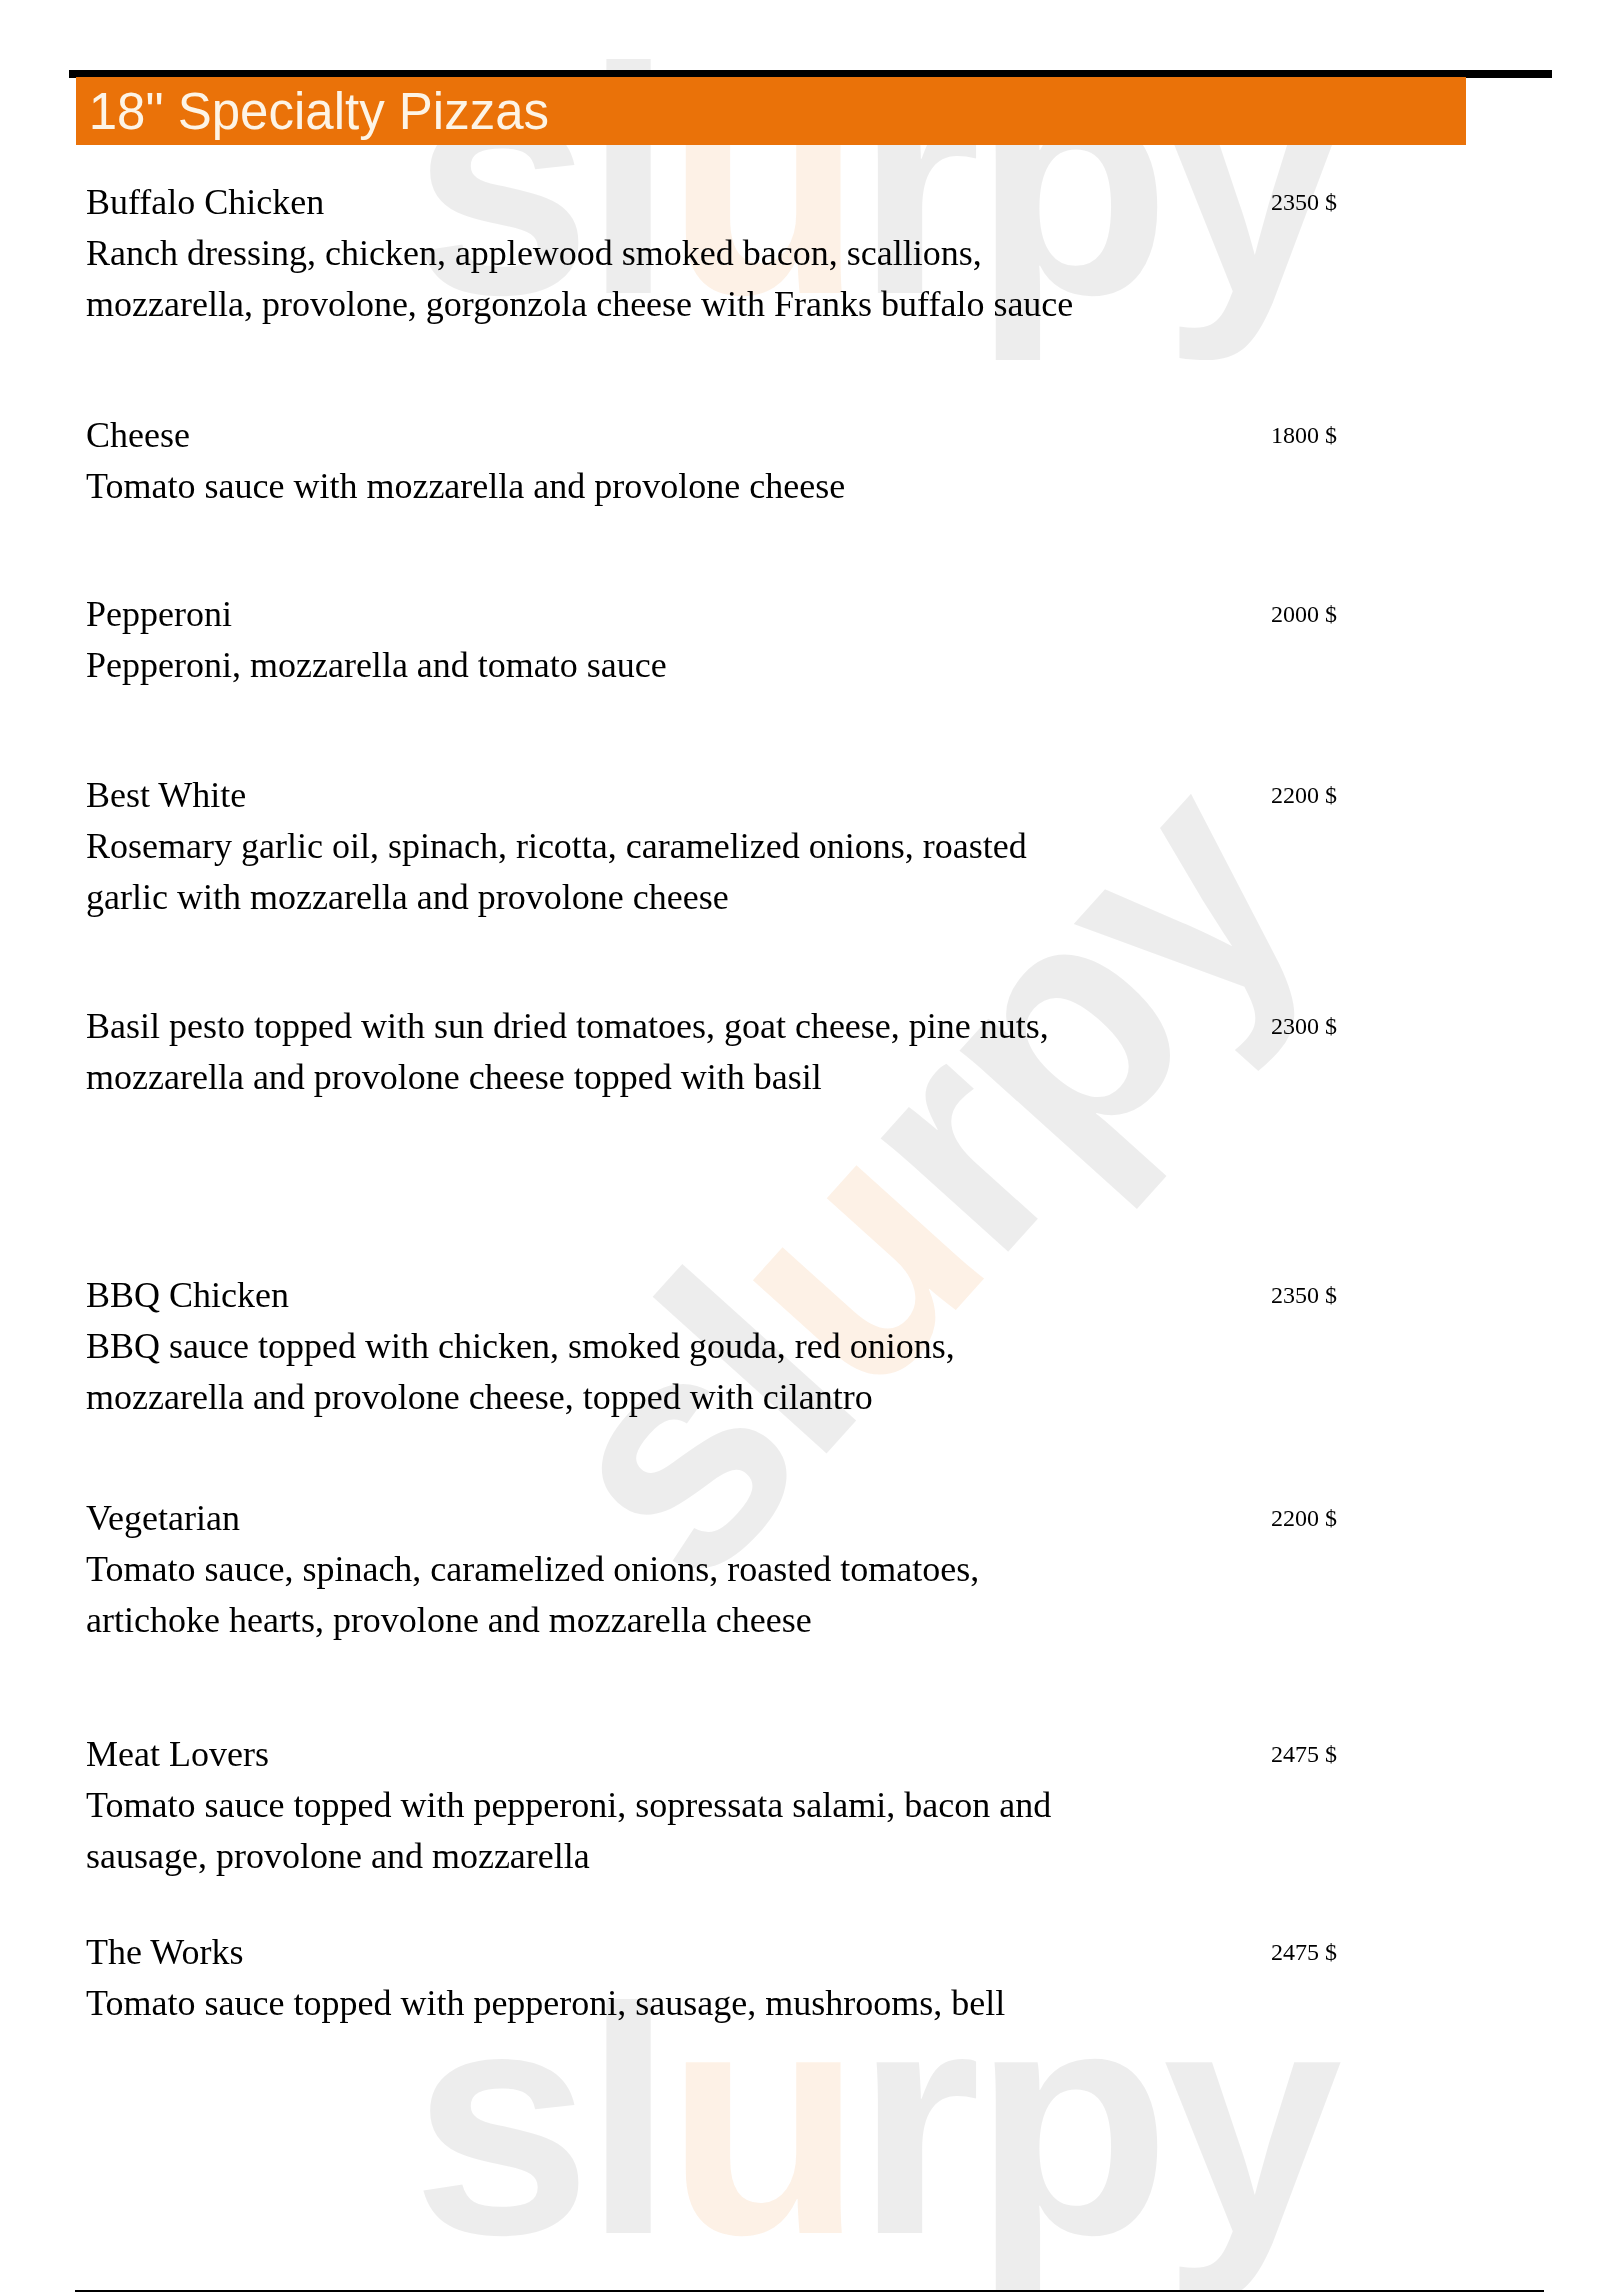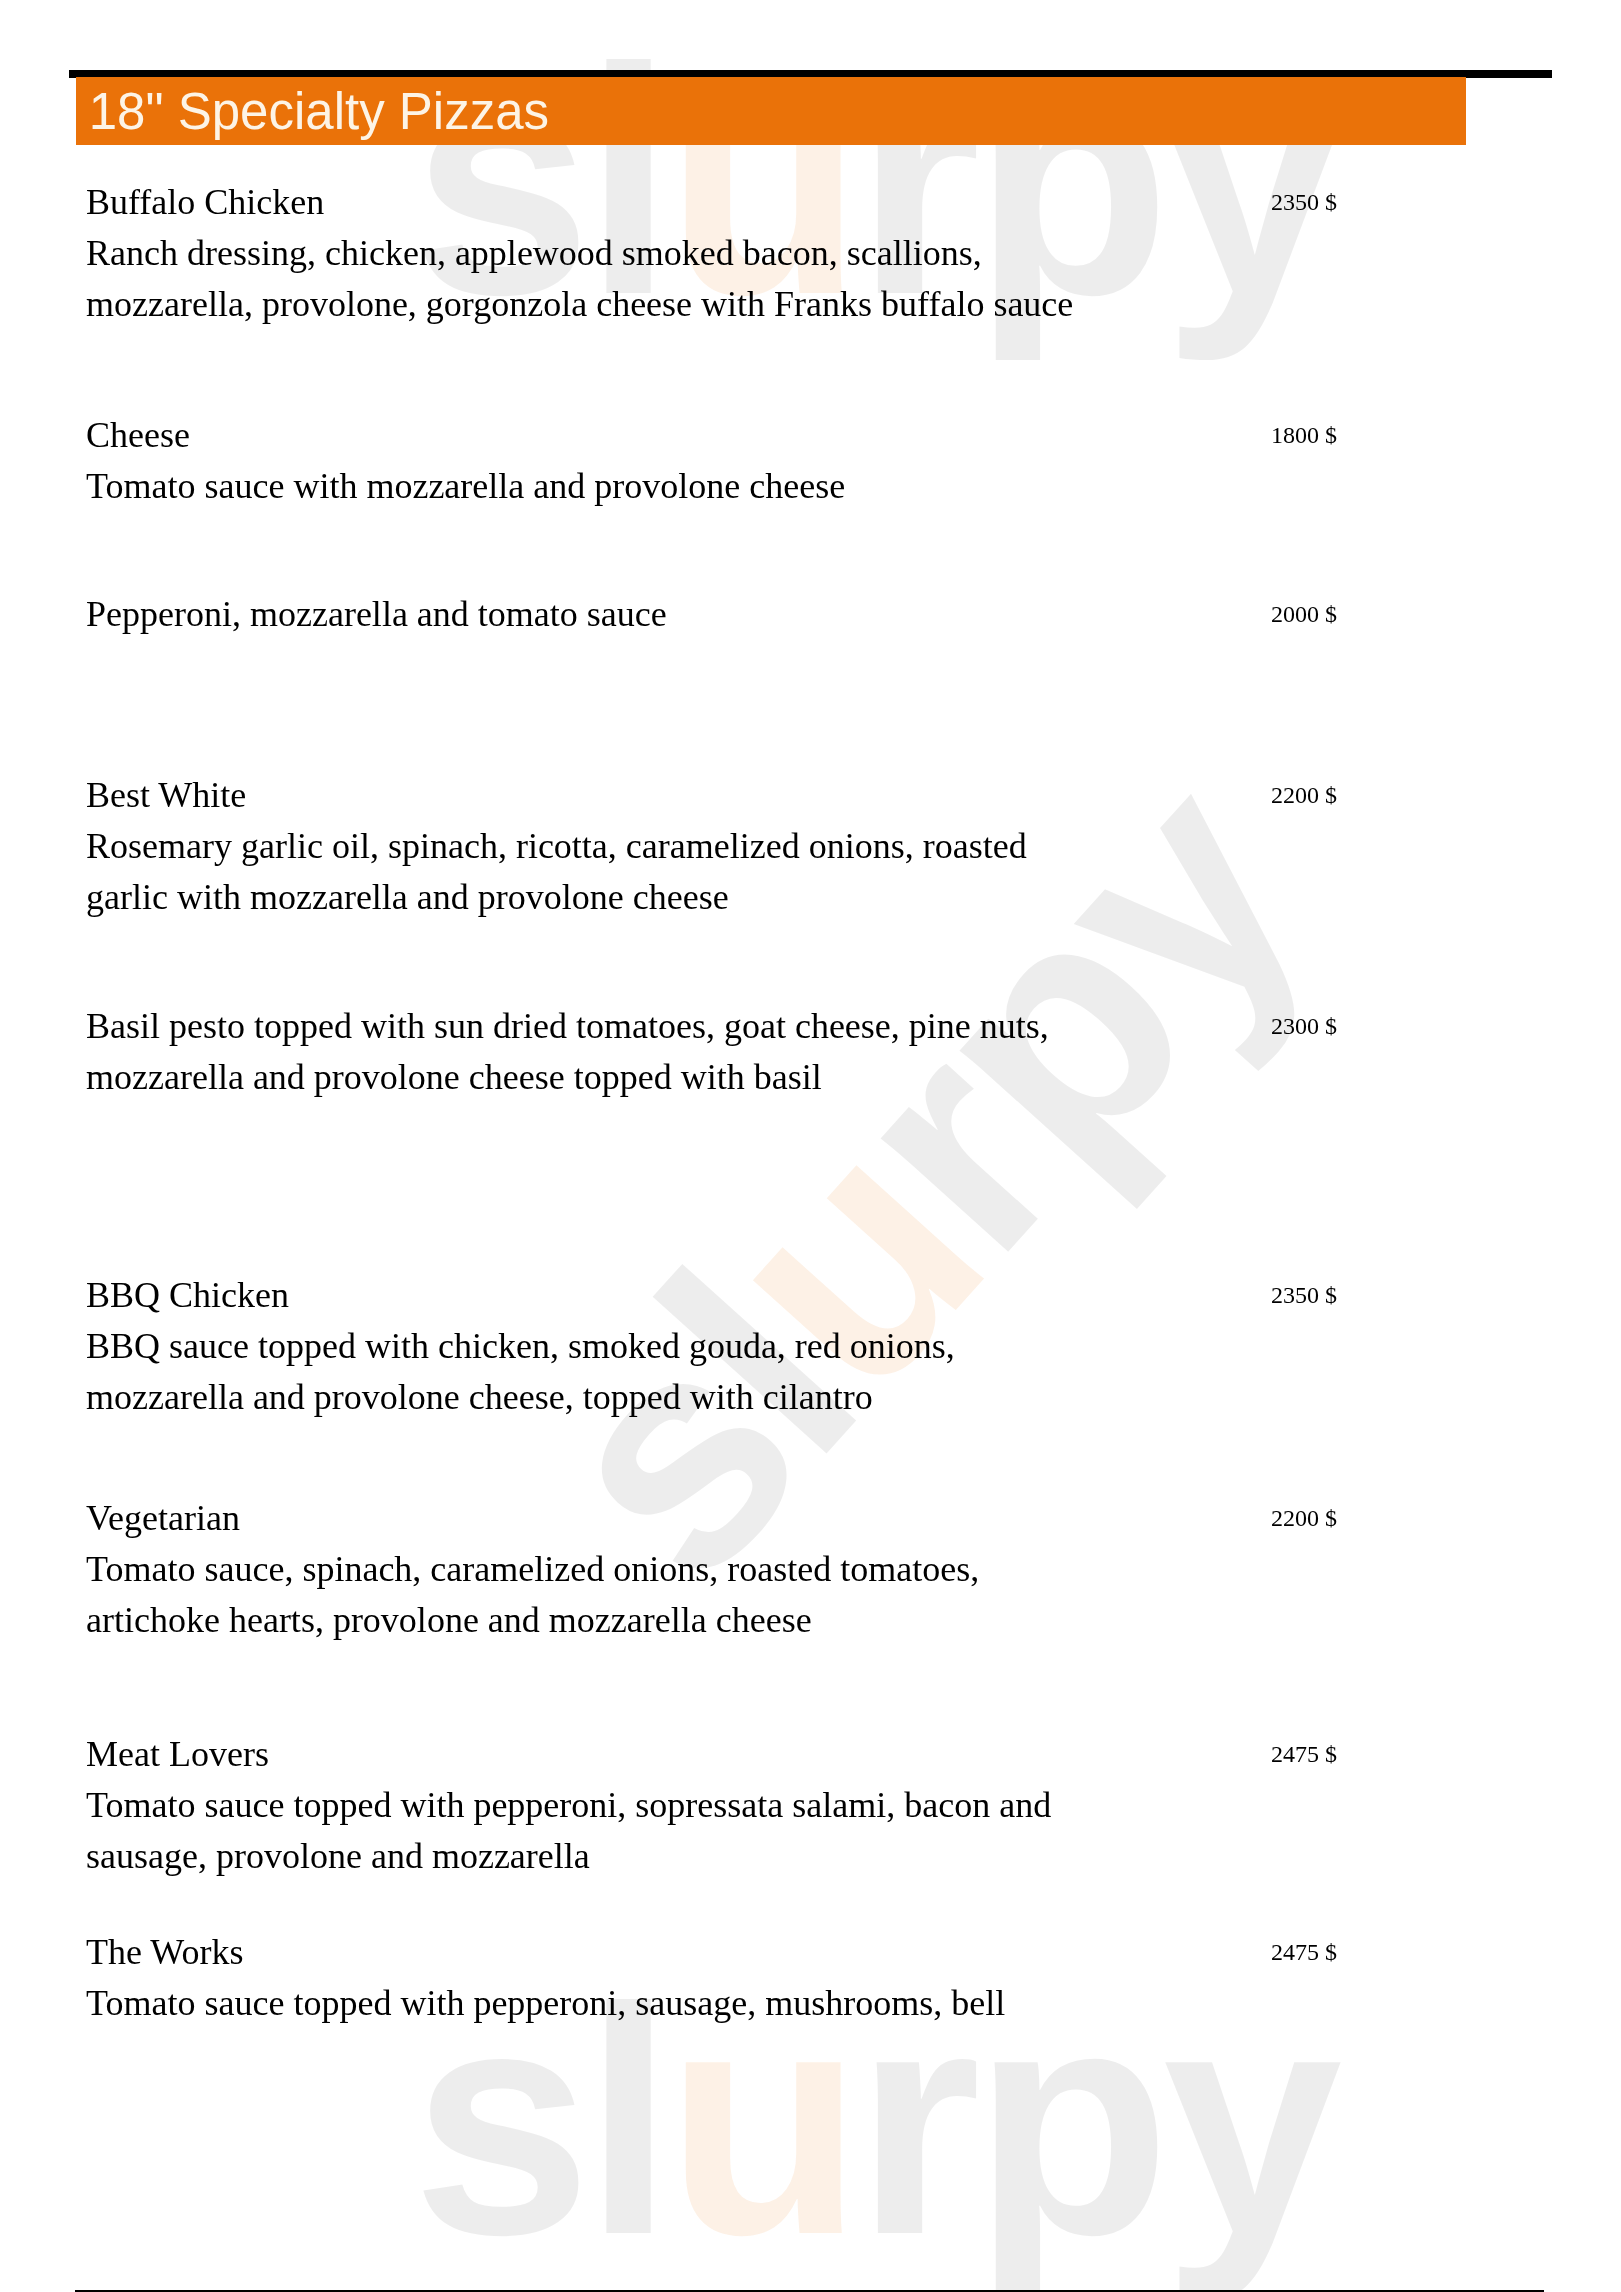--- a/index.html
+++ b/index.html
@@ -44,20 +44,21 @@
     <div class="item-line">mozzarella, provolone, gorgonzola cheese with Franks buffalo sauce</div>
   </div>
 
   <div class="menu-item" style="top:410px;">
     <div class="item-name">Cheese</div>
     <div class="item-price">1800 $</div>
     <div class="item-line">Tomato sauce with mozzarella and provolone cheese</div>
   </div>
 
   <div class="menu-item" style="top:589px;">
+    <div class="item-name">Pepperoni</div>
     <div class="item-price">2000 $</div>
     <div class="item-line">Pepperoni, mozzarella and tomato sauce</div>
   </div>
 
   <div class="menu-item" style="top:770px;">
     <div class="item-name">Best White</div>
     <div class="item-price">2200 $</div>
     <div class="item-line">Rosemary garlic oil, spinach, ricotta, caramelized onions, roasted</div>
     <div class="item-line">garlic with mozzarella and provolone cheese</div>
   </div>

